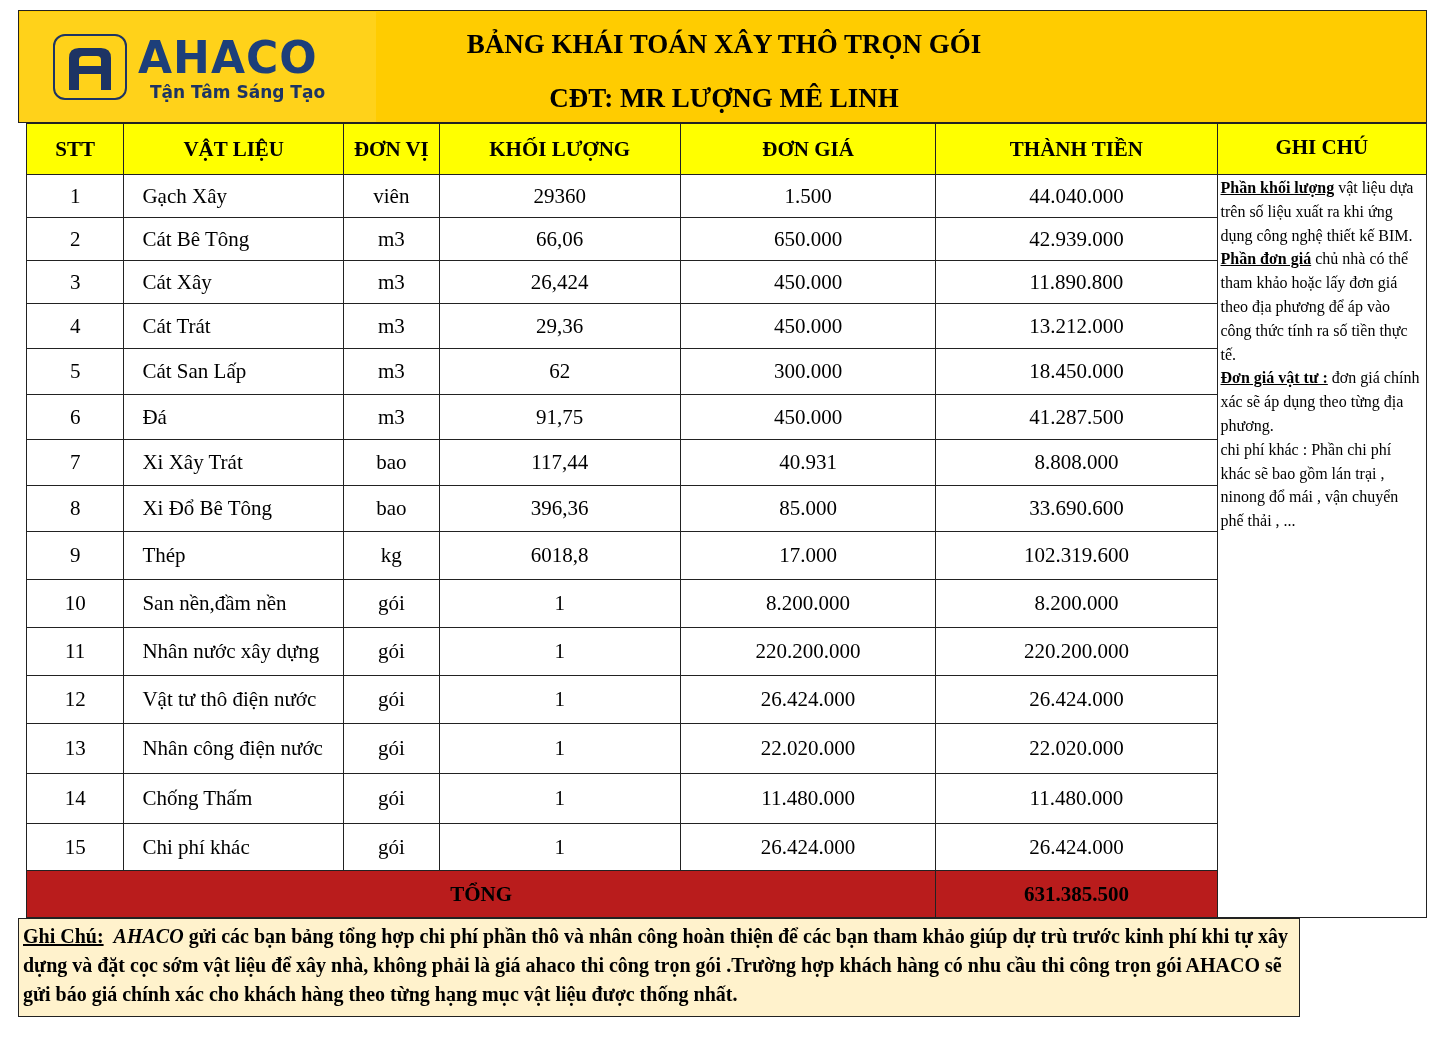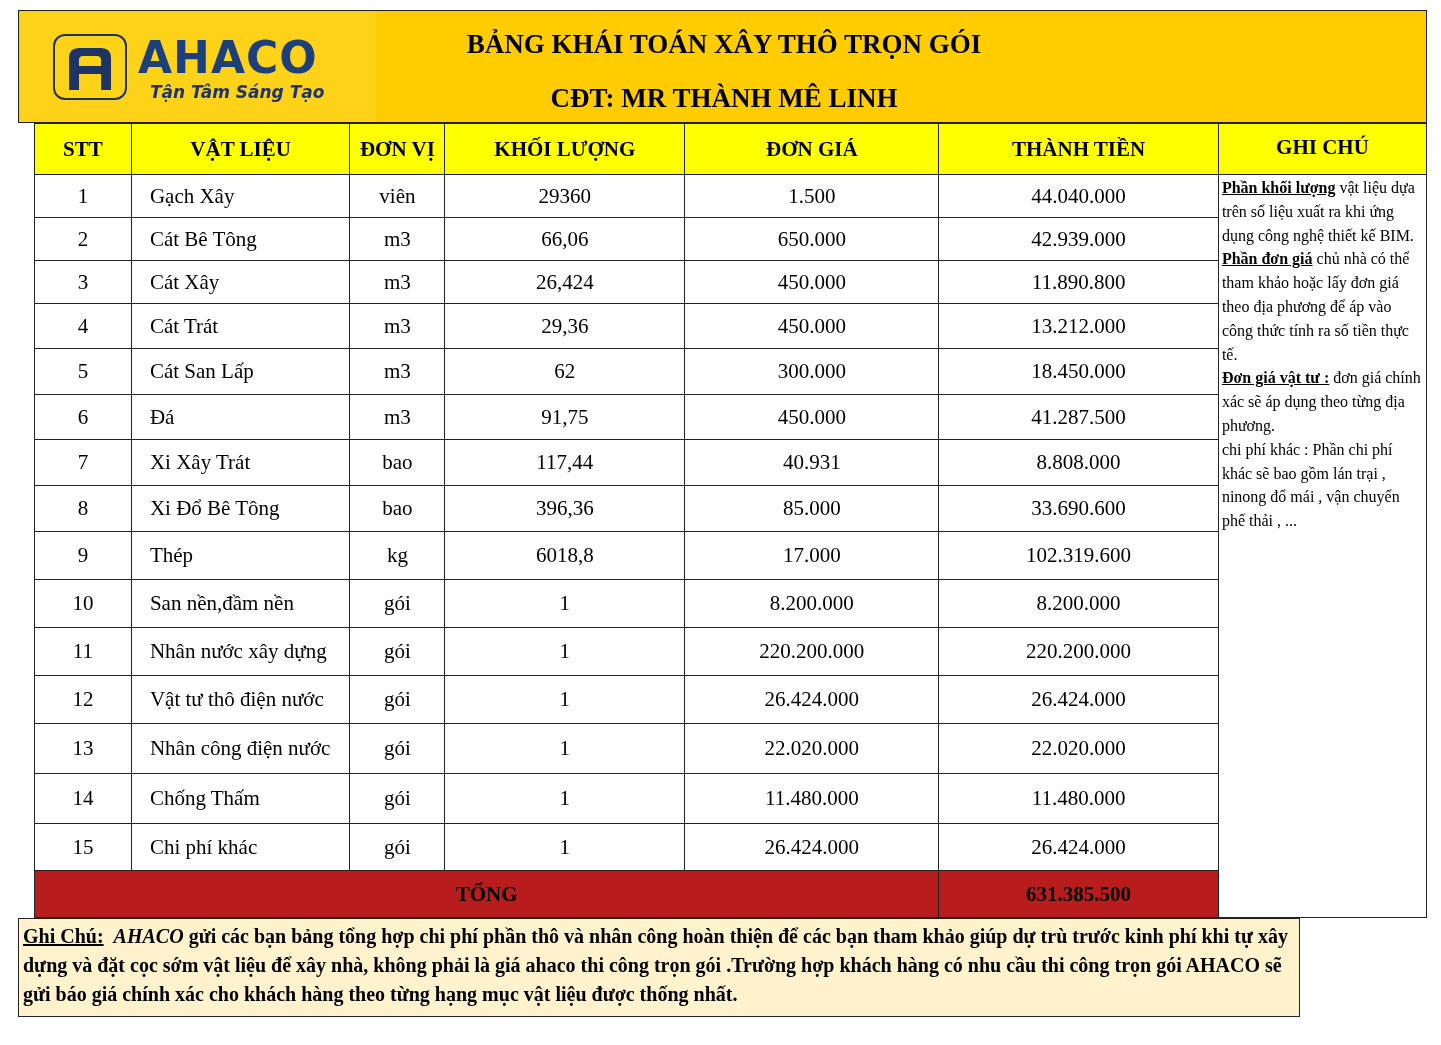--- a/index.html
+++ b/index.html
@@ -8,26 +8,26 @@
   .sheet { position:absolute; left:18px; top:10px; width:1409px; }
   .banner { position:absolute; left:0; top:0; width:1409px; height:113px;
             background:#ffcc00; border:1.5px solid #222; box-sizing:border-box; }
   .logo-box { position:absolute; left:1px; top:1px; width:356px; height:110px; background:#ffd21a; }
   .logo-mark { position:absolute; left:33px; top:22px; width:74px; height:66px;
                border:2px solid #1d3464; border-radius:12px; box-sizing:border-box; }
   .logo-mark svg { position:absolute; left:6px; top:6px; }
   .logo-word { position:absolute; left:118px; top:22px; font-family:"DejaVu Sans", sans-serif;
                font-weight:bold; font-size:44px; color:#1d3f7a; letter-spacing:1px; line-height:48px; }
   .logo-tag { position:absolute; left:130px; top:70px; font-family:"DejaVu Sans", sans-serif;
-              font-style:italic; font-weight:bold; font-size:17px; color:#1d3464; }
+              font-weight:bold; font-size:17px; color:#1d3464; }
   .title1 { position:absolute; left:360px; top:18px; width:690px; text-align:center;
             font-weight:bold; font-size:27px; }
   .title2 { position:absolute; left:360px; top:72px; width:690px; text-align:center;
             font-weight:bold; font-size:27px; }
-  table.grid { position:absolute; left:16px; top:113px; border-collapse:collapse; table-layout:fixed; }
+  table.grid { position:absolute; left:8px; top:113px; border-collapse:collapse; table-layout:fixed; }
   table.grid td, table.grid th { border:1.5px solid #222; padding:0; font-size:21px; }
   table.grid th { background:#ffff00; font-weight:bold; font-size:21px; text-align:center; }
   table.grid th.note-h { vertical-align:bottom; padding-bottom:14px; }
   table.grid td { text-align:center; background:#fff; }
   table.grid td.name { text-align:left; padding-left:18px; }
   table.grid td.notes { vertical-align:top; text-align:left; font-size:16px; line-height:23.8px;
                         padding:1px 2px 0 3px; }
   .notes b { text-decoration:underline; }
   tr.total td { background:#b91c1c; font-weight:bold; }
   .footer { position:absolute; left:0; top:908px; width:1282px; height:99px; box-sizing:border-box;
@@ -45,21 +45,21 @@
     <div class="logo-box">
       <div class="logo-mark">
         <svg width="58" height="50" viewBox="0 0 58 50">
           <path d="M8 48 V16 Q8 6 18 6 H40 Q50 6 50 16 V48 H40 V32 H18 V48 Z M18 24 H40 V18 Q40 14 36 14 H22 Q18 14 18 18 Z" fill="#1d3464"></path>
         </svg>
       </div>
       <div class="logo-word"><span>AHACO</span></div>
       <div class="logo-tag">Tận Tâm Sáng Tạo</div>
     </div>
     <div class="title1">BẢNG KHÁI TOÁN XÂY THÔ TRỌN GÓI</div>
-    <div class="title2">CĐT: MR THÀNH MÊ LINH</div>
+    <div class="title2">CĐT: MR LƯỢNG MÊ LINH</div>
   </div>
 
   <table class="grid">
     <colgroup>
       <col style="width:98px">
         <col style="width:221px">
         <col style="width:96px">
         <col style="width:243px">
       <col style="width:257px">
         <col style="width:283px">

